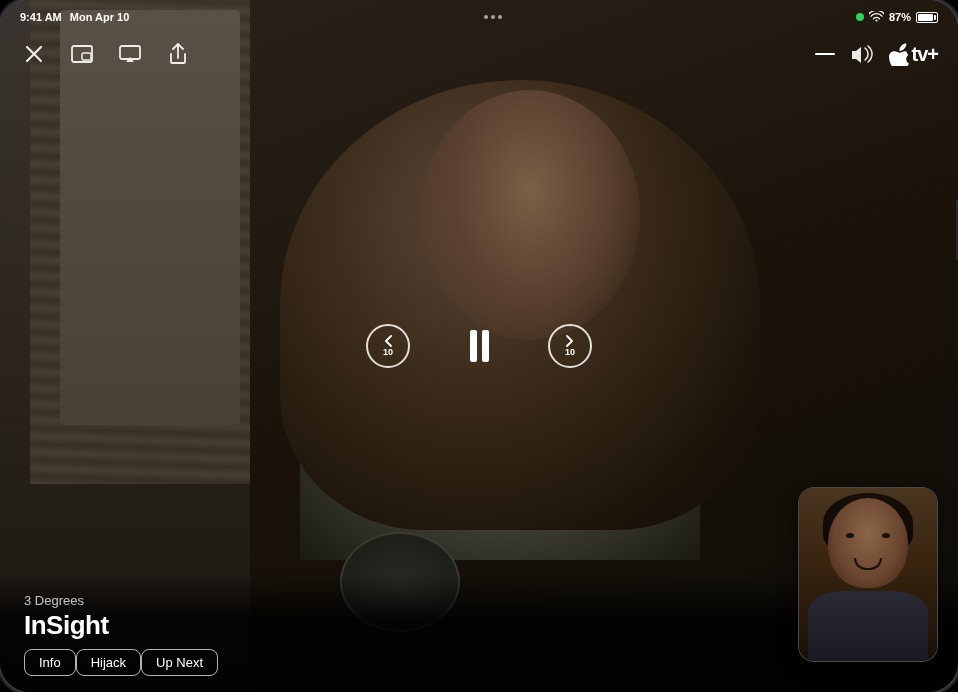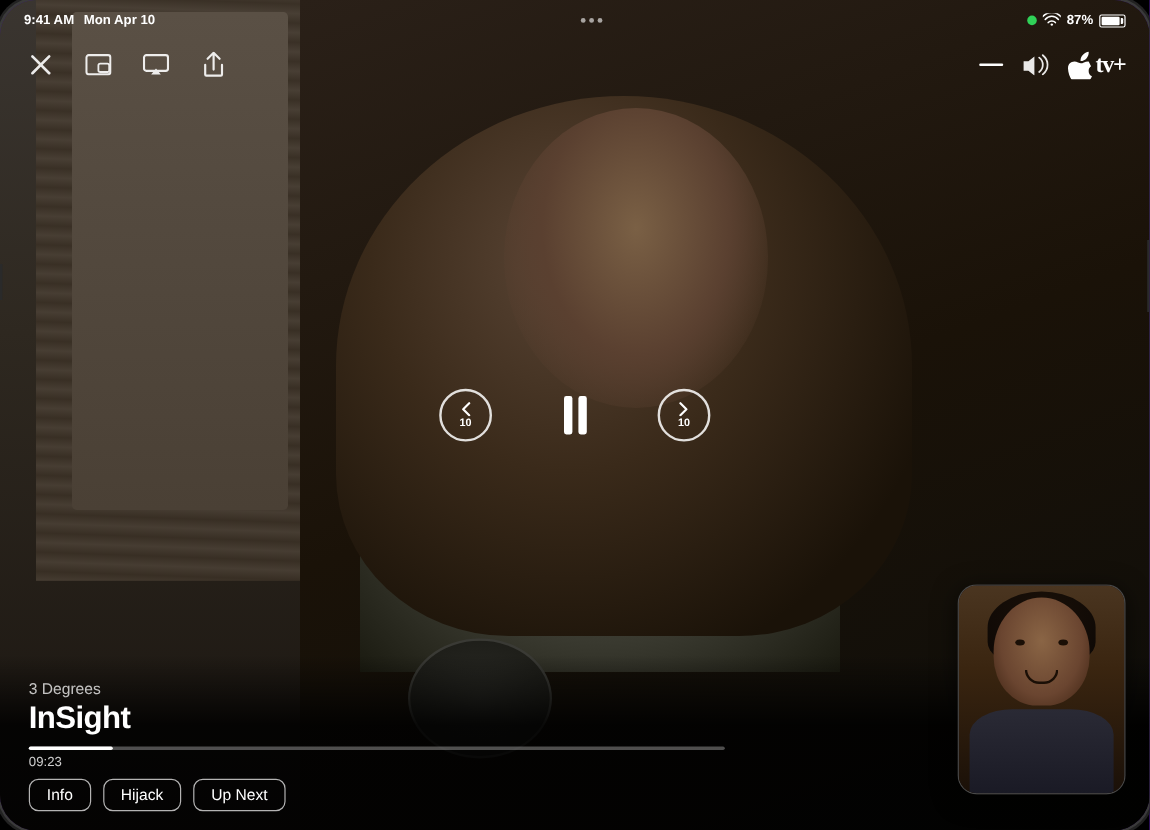--- a/index.html
+++ b/index.html
@@ -329,21 +329,20 @@
 
     .time-display {
       color: rgba(255,255,255,0.8);
       font-size: 11px;
       margin-top: 4px;
     }
 
     
     .bottom-buttons {
       display: flex;
-      gap: 10px;
       margin-top: 8px;
     }
 
     .action-btn {
       padding: 5px 14px;
       border: 1.5px solid rgba(255,255,255,0.7);
       border-radius: 8px;
       color: #fff;
       font-size: 13px;
       font-weight: 500;
@@ -537,21 +536,21 @@
             <path d="M1 6h4l5-4v16l-5-4H1V6z" fill="white"></path>
             <path d="M14 3c2 1.5 3 3.8 3 6s-1 4.5-3 6" stroke="white" stroke-width="1.5" fill="none" stroke-linecap="round"></path>
             <path d="M17 1c3 2.5 4 5.5 4 8s-1 5.5-4 8" stroke="white" stroke-width="1.5" fill="none" stroke-linecap="round"></path>
           </svg>
         </div>
 
         <div class="apple-tv-logo">
           <svg width="20" height="24" viewBox="0 0 20 24" fill="white">
             <path d="M15.5 6.5c-1.2 1.4-3.2 2.5-5 2.4-.3-1.9.7-3.9 1.8-5.1C13.6 2.3 15.6 1.3 17.2 1.2c.3 2-.6 4-1.7 5.3zm1.7 2.7c-2.8-.2-5.1 1.6-6.4 1.6-1.3 0-3.3-1.5-5.5-1.5C2.5 9.4.1 11.2 0 14.7c-.1 6.2 4.5 13.3 6.8 13.3 1.1 0 2.2-1.1 3.8-1.1 1.7 0 2.6 1.1 3.9 1.1 2.4 0 5.5-6.5 5.5-6.5-3.3-1.2-3.8-6.4-.8-8.3z"></path>
           </svg>
-          <span style="color:#fff;font-size:20px;font-weight:800;letter-spacing:-1px;margin-left:1px;font-family:Liberation Serif, serif;">tv+</span>
+          <span style="color:#fff;font-size:20px;font-weight:800;letter-spacing:-1px;margin-left:1px;">tv+</span>
         </div>
       </div>
     </div>
 
     <div class="playback-controls">
 
       <div class="skip-btn" style="width: 44px; height: 44px; border: 2px solid rgba(255, 255, 255, 0.85); border-radius: 50%; color: rgb(255, 255, 255); display: flex; align-items: center; justify-content: center; font-size: 10px; font-weight: 700; cursor: pointer; position: relative; background: transparent; flex-direction: column;">
     <svg width="12" height="12" viewBox="0 0 12 12" fill="white" style="margin-bottom:0px;">
       <path d="M9 1L4 6l5 5" stroke="white" stroke-width="1.8" fill="none" stroke-linecap="round" stroke-linejoin="round"></path>
     </svg>
@@ -572,26 +571,20 @@
     <span style="font-size:9px;font-weight:800;color:white;line-height:1;margin-top:1px;">10</span>
   </div>
     </div>
 
     <div class="bottom-overlay">
       <div class="show-info">
         <div class="show-episode">3 Degrees</div>
         <div class="show-title">InSight</div>
       </div>
 
-      <div class="progress-container">
-        <div class="progress-bar">
-          <div class="progress-fill"></div>
-        </div>
-        <div class="time-display">09:23</div>
-      </div>
 
       <div class="bottom-buttons">
         <button class="action-btn">Info</button>
         <button class="action-btn">Hijack</button>
         <button class="action-btn">Up Next</button>
       </div>
     </div>
 
     <div class="facetime-overlay">
       <div class="facetime-person">

